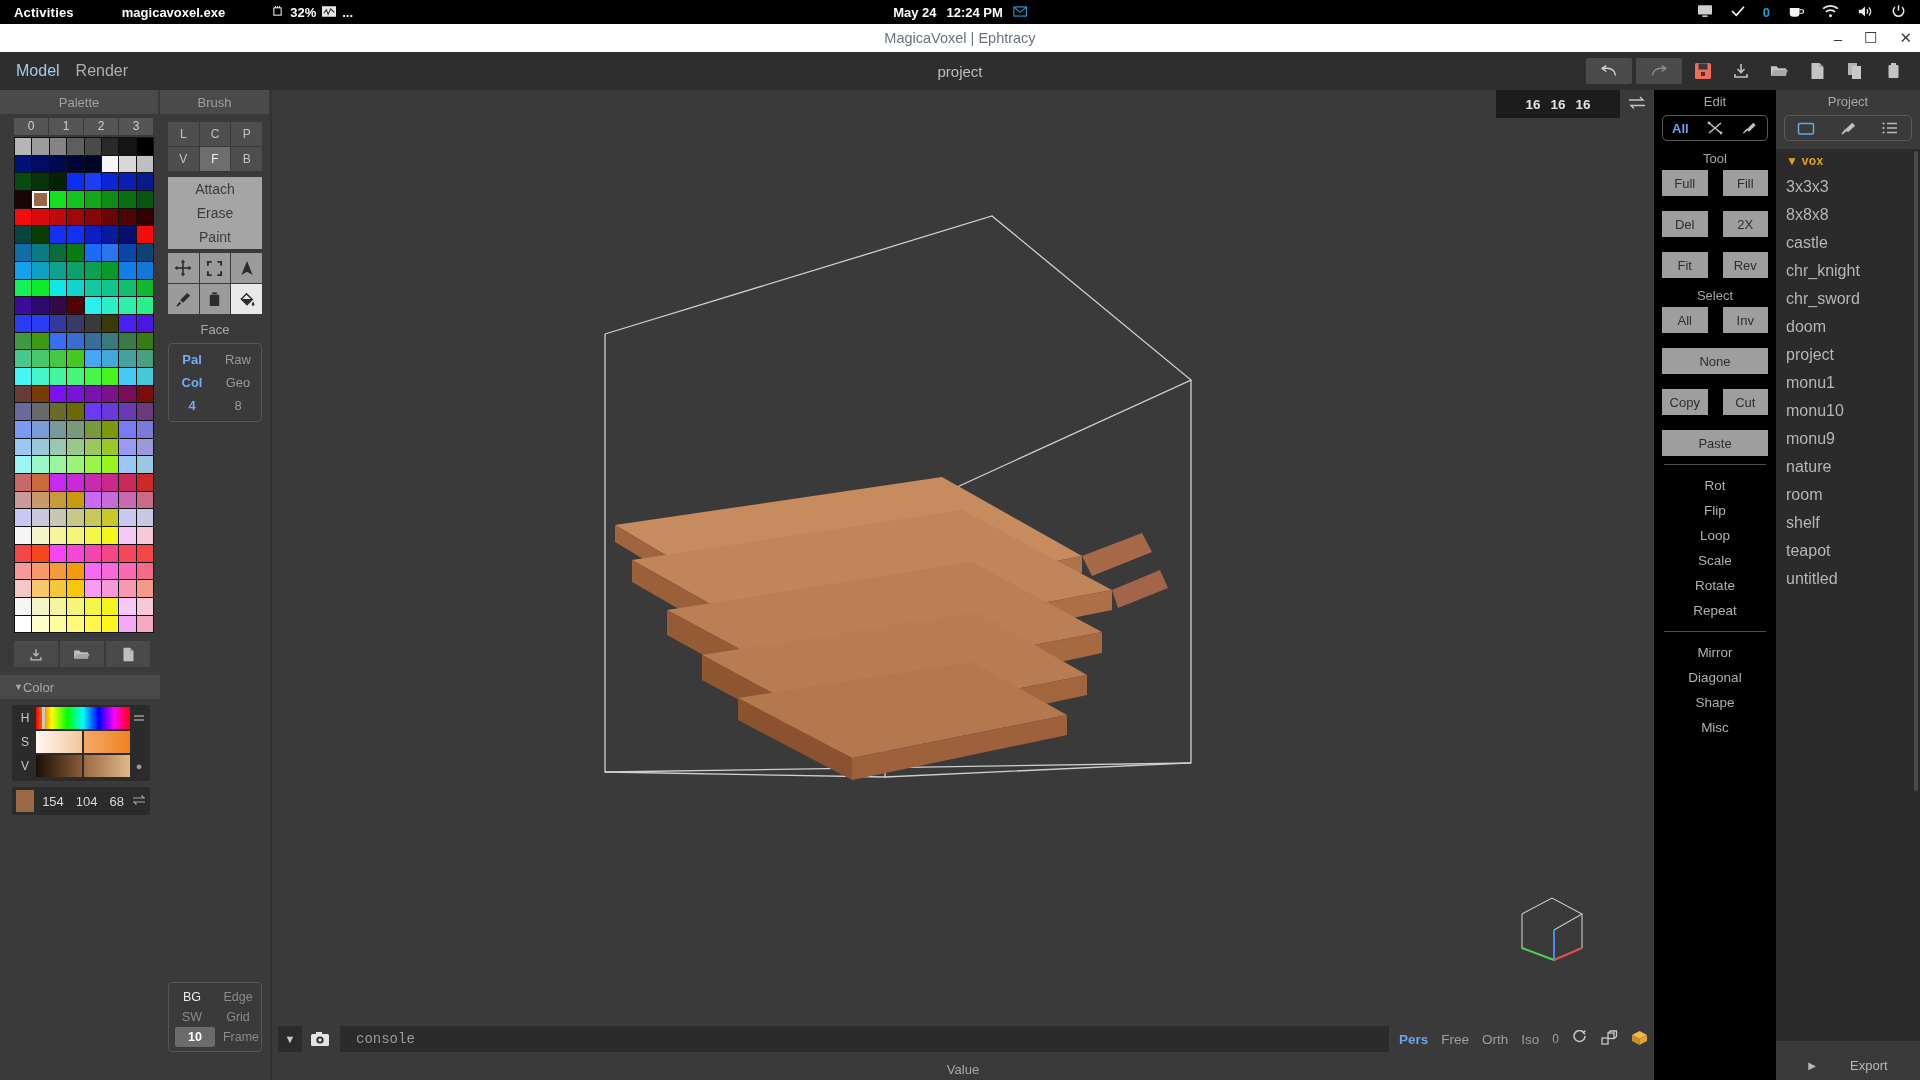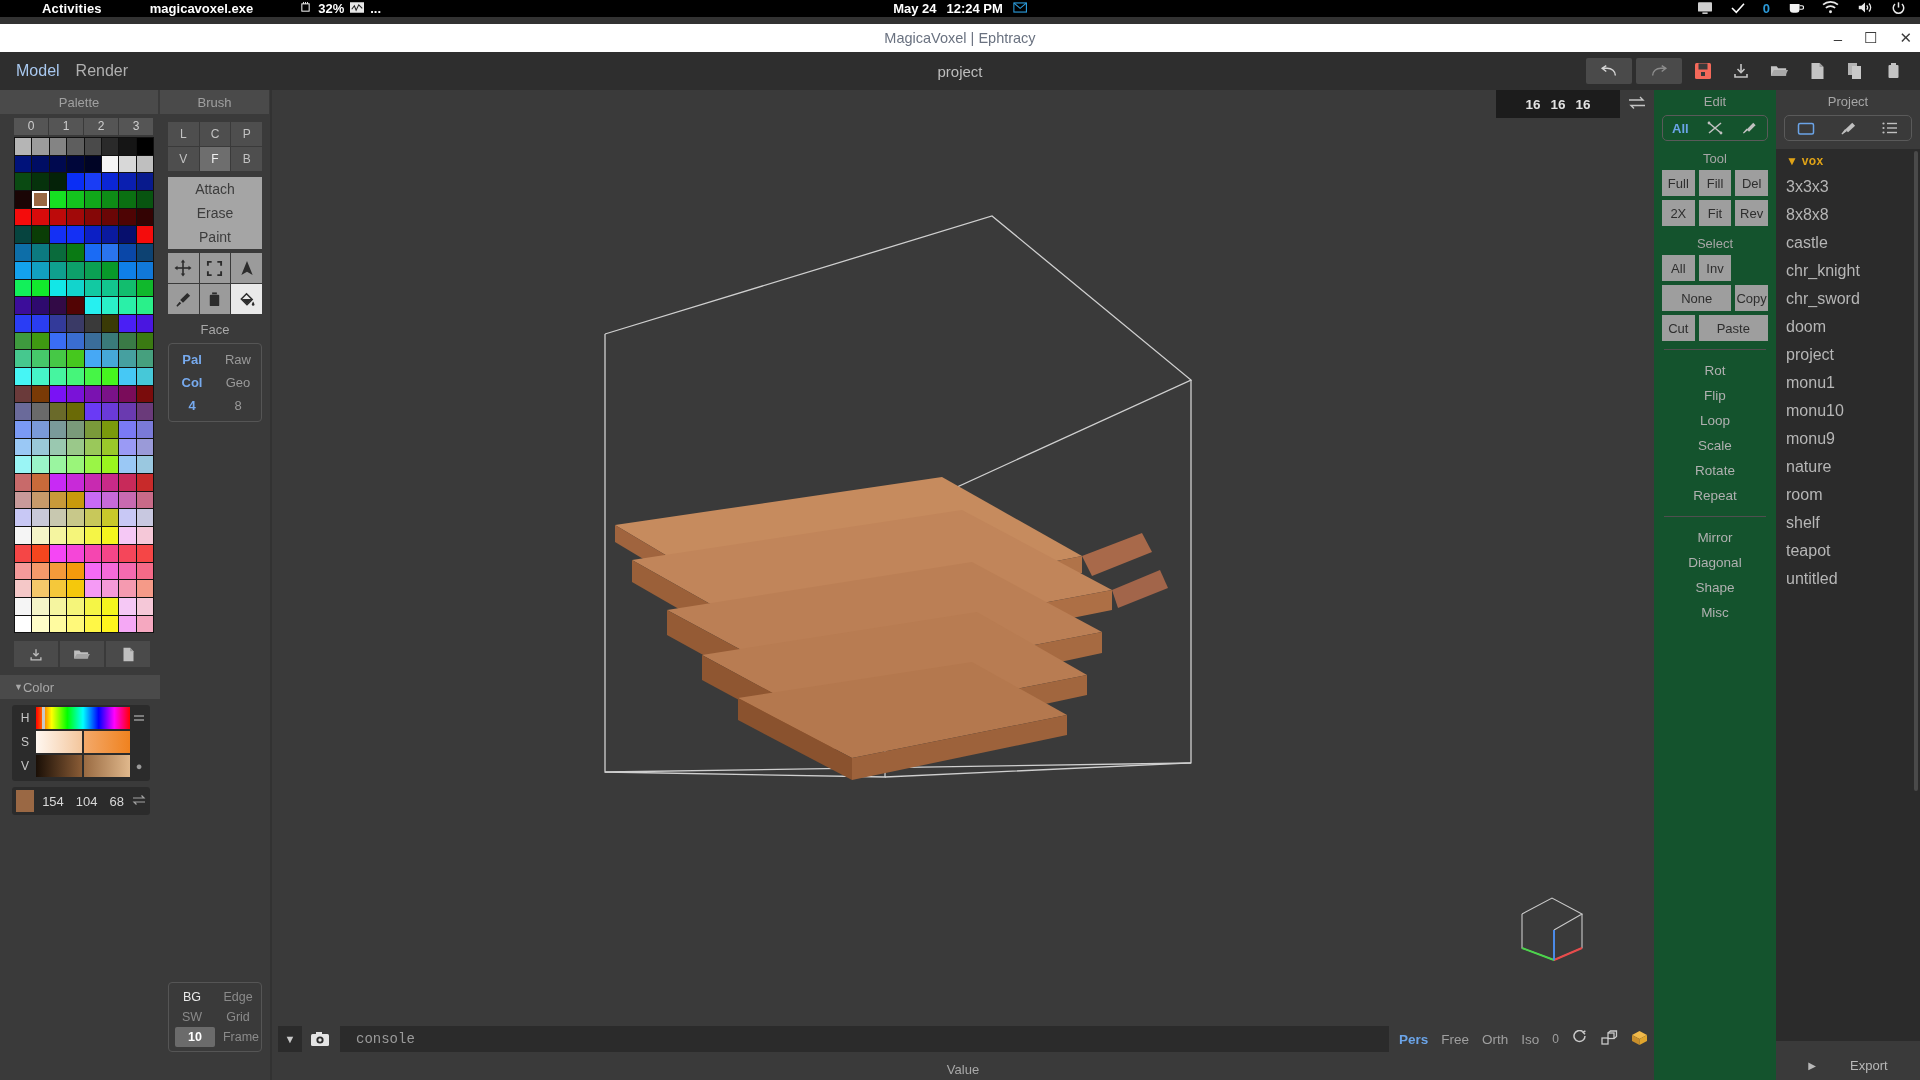--- a/index.html
+++ b/index.html
@@ -7,23 +7,23 @@
     width: 1920px; height: 1080px;
     background: #323232;
     font-family: "Liberation Sans", sans-serif;
     overflow: hidden;
     color: #b4b4b4;
   }
   #app { position: relative; width: 1920px; height: 1080px; }
 
   
   .osbar {
-    position: absolute; left: 0; top: 0; width: 1920px; height: 17px;
+    position: absolute; left: 0; top: 0; width: 1920px; height: 24px;
     background: #000; display: flex; align-items: center;
-    font-size: 13px; color: #fff; padding-left: 28px;
+    font-size: 13px; color: #fff;
   }
   .osbar .activities { margin-left: 14px; font-weight: 600; letter-spacing: .2px; }
   .osbar .appname { margin-left: 48px; font-weight: 600; }
   .osbar .cpu { margin-left: 46px; display: flex; align-items: center; gap: 6px; font-weight: 600;}
   .osbar .clock {
     position: absolute; left: 50%; transform: translateX(-50%);
     display: flex; align-items: center; gap: 10px; font-weight: 600; font-size: 13px;
   }
   .osbar .tray {
     position: absolute; right: 14px; display: flex; align-items: center; gap: 18px;
@@ -147,30 +147,30 @@
   .viewport { position: absolute; left: 272px; top: 90px; width: 1382px; height: 930px; background: #3a3a3a; }
   .vp-top { position: absolute; right: 0; top: 0; height: 28px; display: flex; align-items: center; }
   .size-field {
     width: 124px; height: 28px; background: #1c1c1c; display: flex; align-items: center;
     justify-content: center; gap: 10px; font-size: 13.5px; color: #e2e2e2; font-weight: 700;
   }
   .vp-swap { width: 34px; text-align: center; color: #c5c5c5; font-size: 15px; }
   .gizmo { position: absolute; right: 62px; bottom: 52px; width: 80px; height: 78px; }
 
   
-  .col-edit { position: absolute; left: 1654px; top: 90px; width: 122px; height: 990px; background: #14532d; }
+  .col-edit { position: absolute; left: 1654px; top: 90px; width: 122px; height: 990px; background: #000000; }
   .edit-hdr { text-align: center; font-size: 13px; color: #a6a6a6; padding-top: 4px; }
   .seg {
     margin: 6px 8px 0 8px; border: 1px solid #5a5a5a; border-radius: 5px; display: flex; height: 26px;
     overflow: hidden;
   }
   .seg div { flex: 1; display: flex; align-items: center; justify-content: center; font-size: 13px; color: #b3b3b3; }
   .seg div.hl { color: #6ba4e8; font-weight: 700; }
   .sec-lbl { text-align: center; font-size: 13px; color: #a6a6a6; margin-top: 10px; }
-  .btngrid { margin: 4px 8px 0 8px; display: grid; grid-template-columns: 1fr 1fr 1fr; gap: 4px; }
+  .btngrid { margin: 4px 8px 0 8px; display: grid; grid-template-columns: 1fr 1fr; gap: 15px; }
   .gbtn {
     height: 26px; background: #9e9e9e; color: #2e2e2e; font-size: 13px;
     display: flex; align-items: center; justify-content: center;
   }
   .gbtn.full { grid-column: span 2; }
   .listlinks { margin-top: 14px; }
   .listlinks div { text-align: center; font-size: 13.5px; color: #b0b0b0; padding: 5px 0; }
   .hr { height: 1px; background: #4f4f4f; margin: 8px 10px; }
 
   

